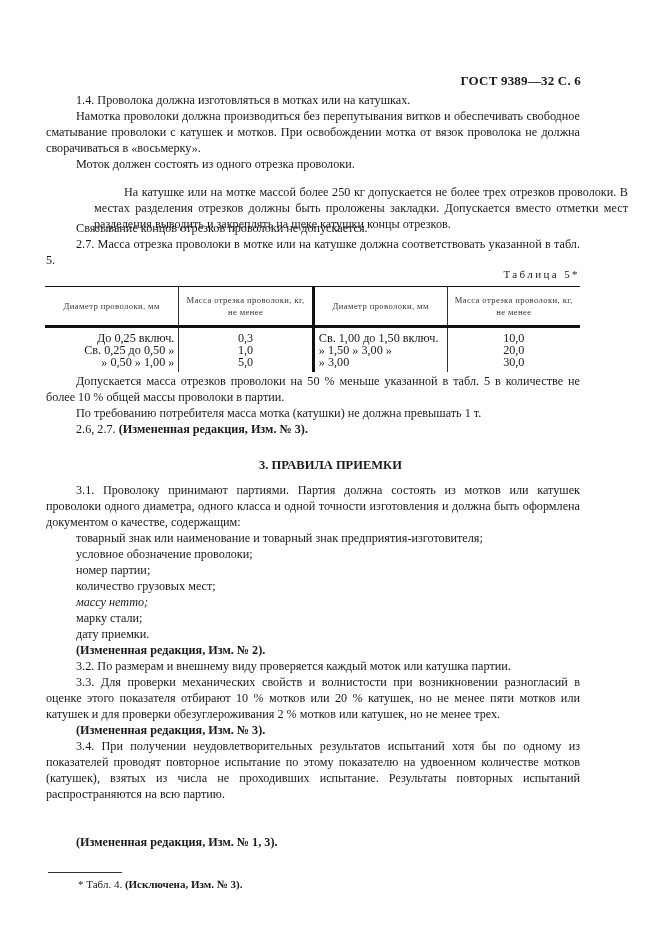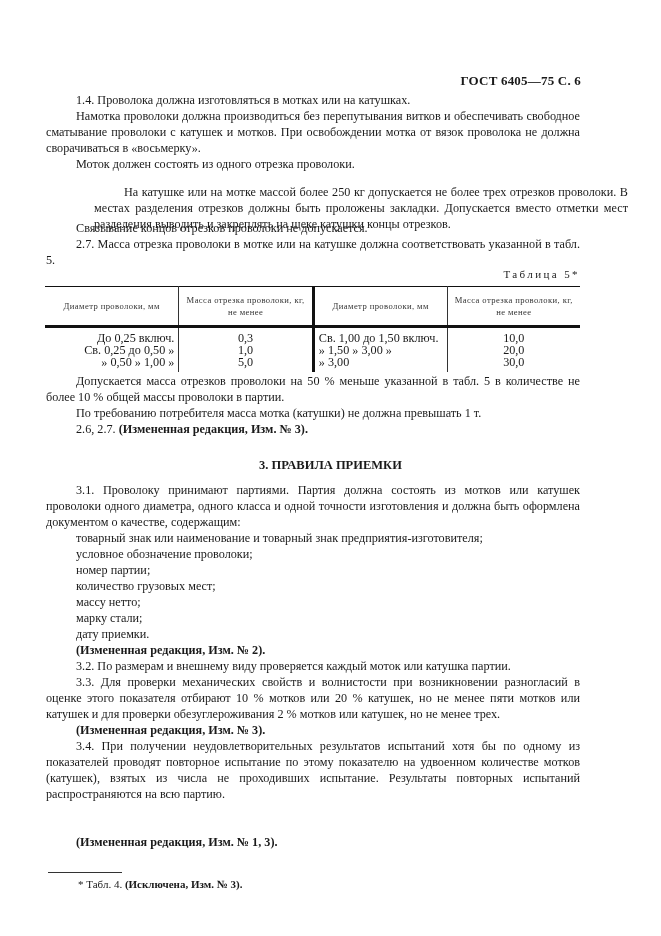--- a/index.html
+++ b/index.html
@@ -29,21 +29,21 @@
   .cell-line { display: block; white-space: nowrap; }
   .h3 { position: absolute; left: 0; width: 661px; text-align: center; top: 451px; font-weight: bold; font-size: 12.5px; }
   .fn-rule { position: absolute; left: 48px; top: 801px; width: 74px; border-top: 1px solid #333; }
   .fn { position: absolute; left: 78px; top: 806px; font-size: 11px; }
 </style>
 </head>
 <body>
 
 <div class="page">
 
-  <div class="hdr">ГОСТ 6405—75 С. 6</div>
+  <div class="hdr">ГОСТ 9389—32 С. 6</div>
 
   <div class="p ind" style="top:92px;">1.4. Проволока должна изготовляться в мотках или на катушках.</div>
   <div class="p ind" style="top:156px;">Моток должен состоять из одного отрезка проволоки.</div>
   <div class="p ind" style="top:108px;">Намотка проволоки должна производиться без перепутывания витков и обеспечивать свободное сматывание проволоки с катушек и мотков. При освобождении мотка от вязок проволока не должна сворачиваться в «восьмерку».</div>
   <div class="p ind" style="top:184px;margin-left:48px;">На катушке или на мотке массой более 250 кг допускается не более трех отрезков проволоки. В местах разделения отрезков должны быть проложены закладки. Допускается вместо отметки мест разделения выводить и закреплять на щеке катушки концы отрезков.</div>
   <div class="p ind" style="top:220px;">Связывание концов отрезков проволоки не допускается.</div>
   <div class="p ind" style="top:236px; width:534px;">
     <span>2.7. Масса отрезка проволоки в мотке или на катушке должна соответствовать указанной в табл. 5.</span>
   </div>
 
@@ -91,21 +91,21 @@
     <b>(Измененная редакция, Изм. № 3).</b>
   </div>
 
   <div class="h3" style="top:458px;">3. ПРАВИЛА ПРИЕМКИ</div>
 
   <div class="p ind" style="top:482px;">3.1. Проволоку принимают партиями. Партия должна состоять из мотков или катушек проволоки одного диаметра, одного класса и одной точности изготовления и должна быть оформлена документом о качестве, содержащим:</div>
   <div class="line i" style="top:530px;">товарный знак или наименование и товарный знак предприятия-изготовителя;</div>
   <div class="line i" style="top:546px;">условное обозначение проволоки;</div>
   <div class="line i" style="top:562px;">номер партии;</div>
   <div class="line i" style="top:578px;">количество грузовых мест;</div>
-  <div class="line i" style="top:594px;">массу нетто;</div>
+  <div class="line i" style="top:594px;font-style:italic;">массу нетто;</div>
   <div class="line i" style="top:610px;">марку стали;</div>
   <div class="line i" style="top:626px;">дату приемки.</div>
   <div class="line i" style="top:642px;">
     <b>(Измененная редакция, Изм. № 2).</b>
   </div>
 
   <div class="p ind" style="top:658px;">3.2. По размерам и внешнему виду проверяется каждый моток или катушка партии.</div>
   <div class="p ind" style="top:674px;">3.3. Для проверки механических свойств и волнистости при возникновении разногласий в оценке этого показателя отбирают 10 % мотков или 20 % катушек, но не менее пяти мотков или катушек и для проверки обезуглероживания 2 % мотков или катушек, но не менее трех.</div>
   <div class="line i" style="top:722px;">
     <b>(Измененная редакция, Изм. № 3).</b>

